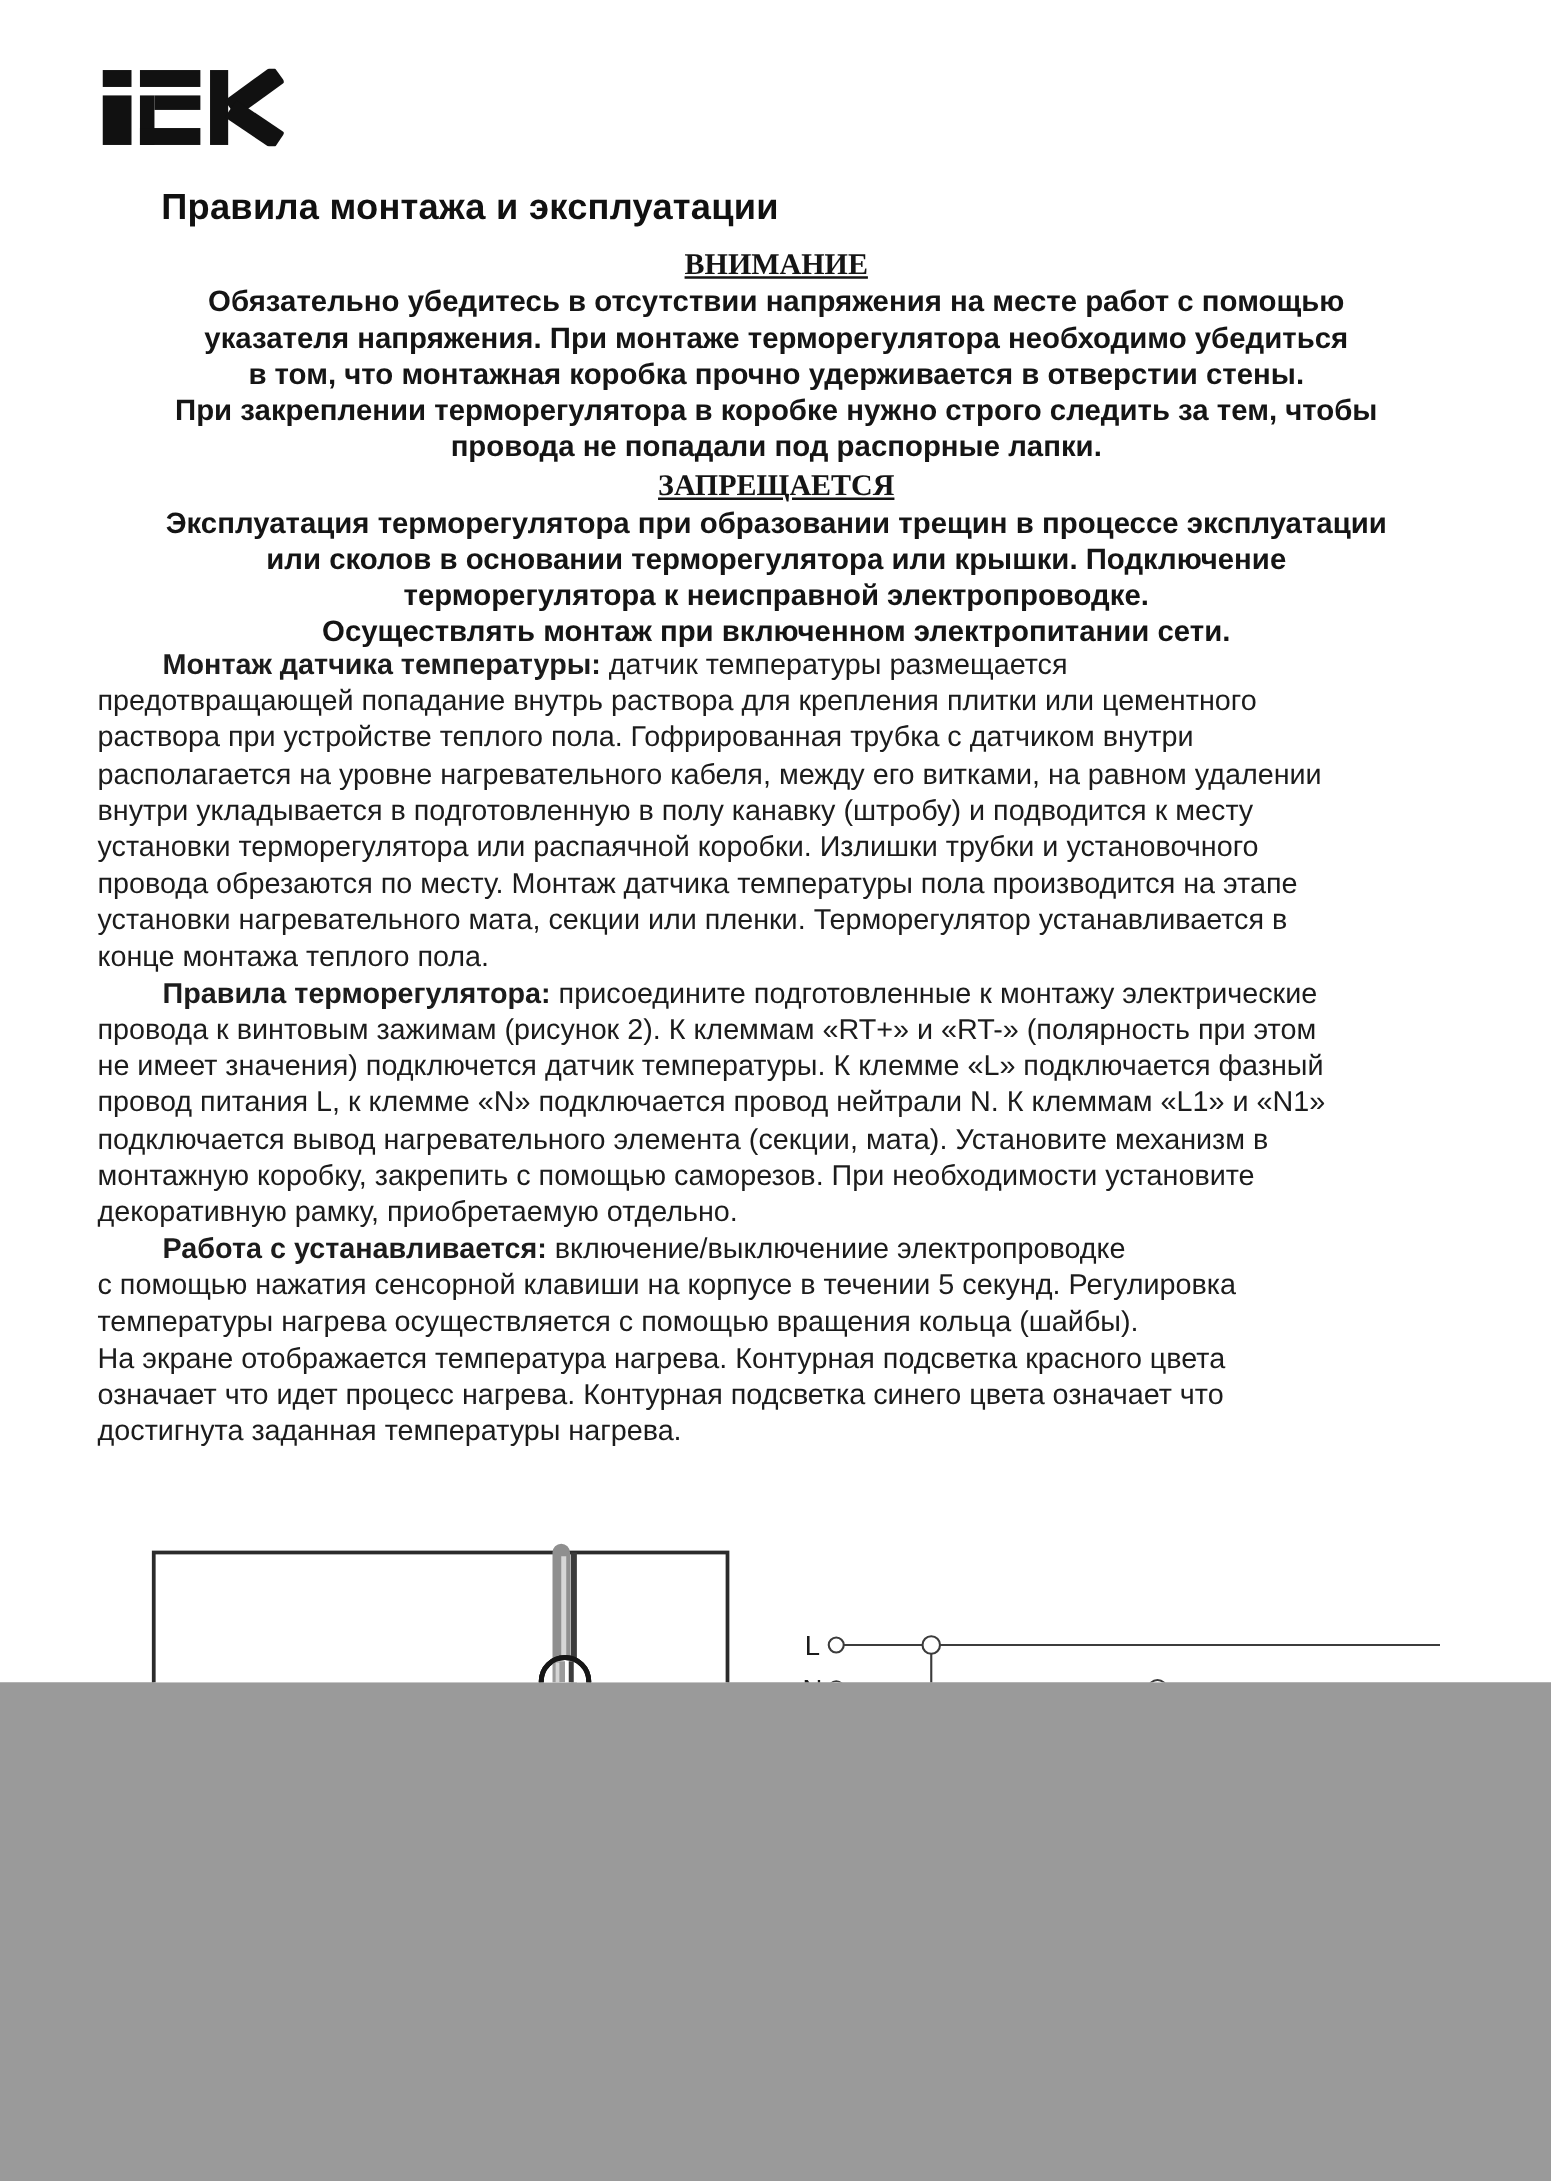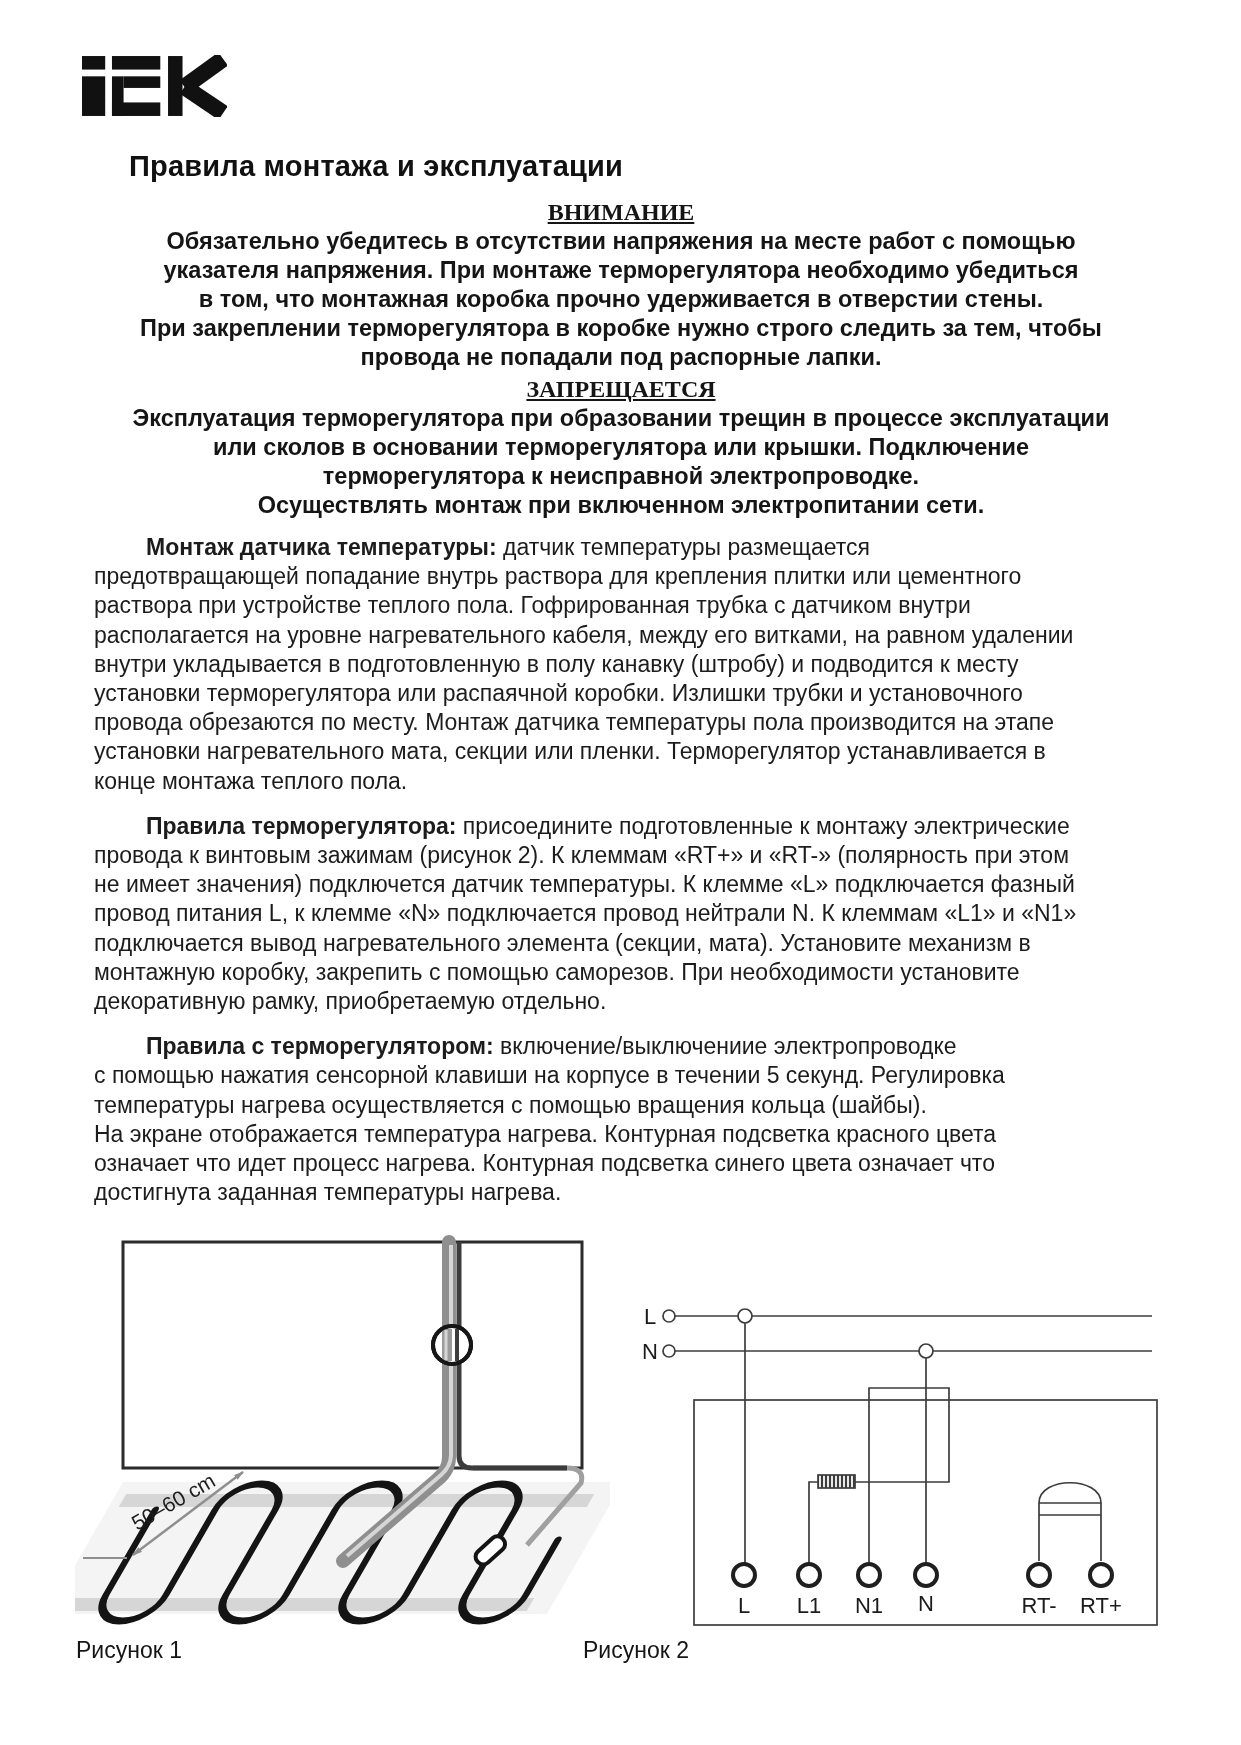--- a/index.html
+++ b/index.html
@@ -1,18 +1,18 @@
 <!DOCTYPE html>
 <html lang="ru"><head>
 <meta charset="utf-8">
 <style>
   html,body{margin:0;padding:0;background:#9a9a9a;}
   .page{
     position:relative;
-    width:1241px;height:1745px;
+    width:1241px;height:1346px;
     background:#ffffff;
     font-family:"Liberation Sans",sans-serif;
     color:#1b1b1b;
     overflow:hidden;
     margin:0 auto;
   }
   .logo-svg{position:absolute;left:82px;top:55px;}
   .title{
     position:absolute;left:129px;top:150px;
     font-size:29px;font-weight:bold;letter-spacing:.2px;color:#111;
@@ -22,21 +22,21 @@
     text-align:center;font-weight:bold;
     font-size:23.5px;line-height:29px;color:#151515;
   }
   #attention-block{top:197px;}
   #forbidden-block{top:374px;}
   .warn-heading{font-size:24px;text-decoration:underline;line-height:30px;font-family:Liberation Serif, serif;}
   .body-text{
     position:absolute;left:78px;top:517px;width:1090px;
     font-size:23px;line-height:29.2px;color:#1c1c1c;
   }
-  .para{margin:16px;}
+  .para{margin:0;}
   .pfirst{text-indent:52px;}
   .lead{font-weight:bold;}
   .caption{position:absolute;font-size:23px;color:#151515;}
   #caption-1{left:76px;top:1637px;}
   #caption-2{left:583px;top:1637px;}
   .fig{position:absolute;}
   #figure1-svg{left:75px;top:1225px;}
   #figure2-svg{left:620px;top:1280px;}
   svg text{font-family:"Liberation Sans",sans-serif;}
 </style>
@@ -101,21 +101,21 @@
       <div>
           <div class="line">провода к винтовым зажимам (рисунок 2). К клеммам «RT+» и «RT-» (полярность при этом</div>
           <div class="line">не имеет значения) подключется датчик температуры. К клемме «L» подключается фазный</div>
           <div class="line">провод питания L, к клемме «N» подключается провод нейтрали N. К клеммам «L1» и «N1»</div>
           <div class="line">подключается вывод нагревательного элемента (секции, мата). Установите механизм в</div>
           <div class="line">монтажную коробку, закрепить с помощью саморезов. При необходимости установите</div>
           <div class="line">декоративную рамку, приобретаемую отдельно.</div>
         </div>
     </div>
     <div class="para">
-      <div class="pfirst"><span class="lead">Правила с терморегулятором:</span><span> включение/выключениие электропроводке</span></div>
+      <div class="pfirst"><span class="lead">Работа с устанавливается:</span><span> включение/выключениие электропроводке</span></div>
       <div>
           <div class="line">с помощью нажатия сенсорной клавиши на корпусе в течении 5 секунд. Регулировка</div>
           <div class="line">температуры нагрева осуществляется с помощью вращения кольца (шайбы).</div>
           <div class="line">На экране отображается температура нагрева. Контурная подсветка красного цвета</div>
           <div class="line">означает что идет процесс нагрева. Контурная подсветка синего цвета означает что</div>
           <div class="line">достигнута заданная температуры нагрева.</div>
         </div>
     </div>
   </div>
 

